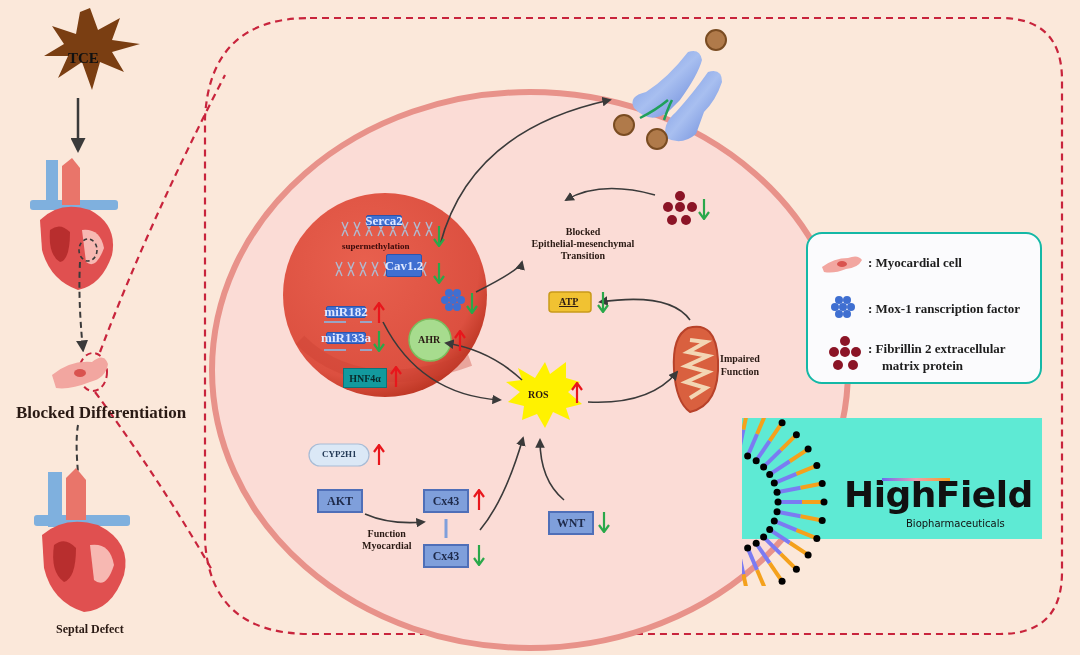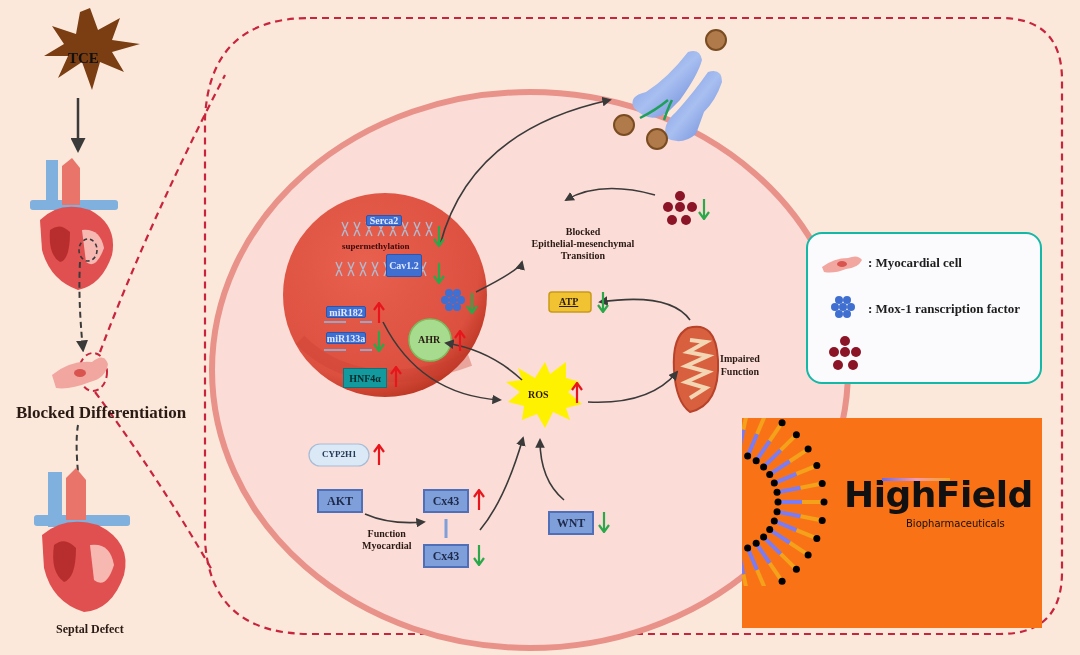--- a/index.html
+++ b/index.html
@@ -2,24 +2,24 @@
 <html><head>
   <meta charset="utf-8">
   <style>
     html, body { margin: 0; padding: 0; }
     body { width: 1080px; height: 655px; background: #fbe8da; position: relative; overflow: hidden; font-family: "Liberation Serif", serif; }
     .abs { position: absolute; }
     svg.scene { position: absolute; left: 0; top: 0; width: 1080px; height: 655px; }
     .lbl { position: absolute; font-family: "Liberation Serif", serif; font-weight: bold; color: #2a1a14; white-space: nowrap; }
     .box { position: absolute; display: flex; align-items: center; justify-content: center; font-family: "Liberation Serif", serif; font-weight: bold; box-sizing: border-box; }
     .blue-box { background: #7f9fdb; border: 2px solid #4f6fb8; color: #1e2a4a; font-size: 12px; }
-    .tag { background: #3f6fd1; color: #dfe8ff; font-size: 10px; border-radius: 2px; border: 1px solid #2b55ae; }
+    .tag { background: #3f6fd1; color: #dfe8ff; font-size: 13px; border-radius: 2px; border: 1px solid #2b55ae; }
     .legend { position: absolute; left: 806px; top: 232px; width: 236px; height: 152px; background: #fbfbfd; border: 2px solid #14b8a6; border-radius: 16px; box-sizing: border-box; }
     .legend-row { position: absolute; left: 60px; font-family: "Liberation Serif", serif; font-weight: bold; font-size: 13px; color: #1d1d1d; line-height: 17px; }
-    .logo-card { position: absolute; left: 742px; top: 418px; width: 300px; height: 210px; background: #f97316; }
+    .logo-card { position: absolute; left: 742px; top: 418px; width: 300px; height: 121px; background: #5eead4; }
     .logo-word { position: absolute; left: 102px; top: 56px; font-family: "DejaVu Sans", sans-serif; font-weight: bold; font-size: 36px; letter-spacing: -0.5px; color: #111111; }
     .logo-sub { position: absolute; left: 164px; top: 100px; font-family: "DejaVu Sans", sans-serif; font-size: 10px; color: #111111; }
   </style>
 </head>
 <body>
 
 <svg class="scene" viewBox="0 0 1080 655" xmlns="http://www.w3.org/2000/svg">
   <defs>
     <marker id="ah" viewBox="0 0 10 10" refX="8" refY="5" markerWidth="6" markerHeight="6" orient="auto-start-reverse">
       <path d="M0,0 L10,5 L0,10 z" fill="#3a3a3a"></path>
@@ -261,20 +261,24 @@
   <svg class="abs" style="left:20px;top:102px;" width="34" height="36">
     <g fill="#8b1426">
         <circle cx="17" cy="5" r="5"></circle>
         <circle cx="6" cy="16" r="5"></circle>
         <circle cx="17" cy="16" r="5"></circle>
         <circle cx="28" cy="16" r="5"></circle>
         <circle cx="10" cy="29" r="5"></circle>
         <circle cx="25" cy="29" r="5"></circle>
       </g>
   </svg>
+  <div class="legend-row" style="top:106px;">
+    <div>:  Fibrillin 2 extracellular</div>
+    <div style="padding-left:14px;">matrix protein</div>
+  </div>
 </div>
 
 <div class="logo-card">
   <svg id="logo-rays" class="abs" style="left:0;top:0;" width="100" height="168">
       <g>
         <line x1="-3.604415459112028" y1="35.09261996330972" x2="1.3854651205141995" y2="11.617077545698393" stroke="#7b7bf2" stroke-width="4"></line>
     <line x1="1.3854651205141995" y1="11.617077545698393" x2="5.959522318504909" y2="-9.902169670445332" stroke="#f4a11c" stroke-width="4"></line>
     <circle cx="-3.604415459112028" cy="35.09261996330972" r="3.5" fill="#000"></circle>
         <circle cx="5.959522318504909" cy="-9.902169670445332" r="3.5" fill="#000"></circle>
       </g>

